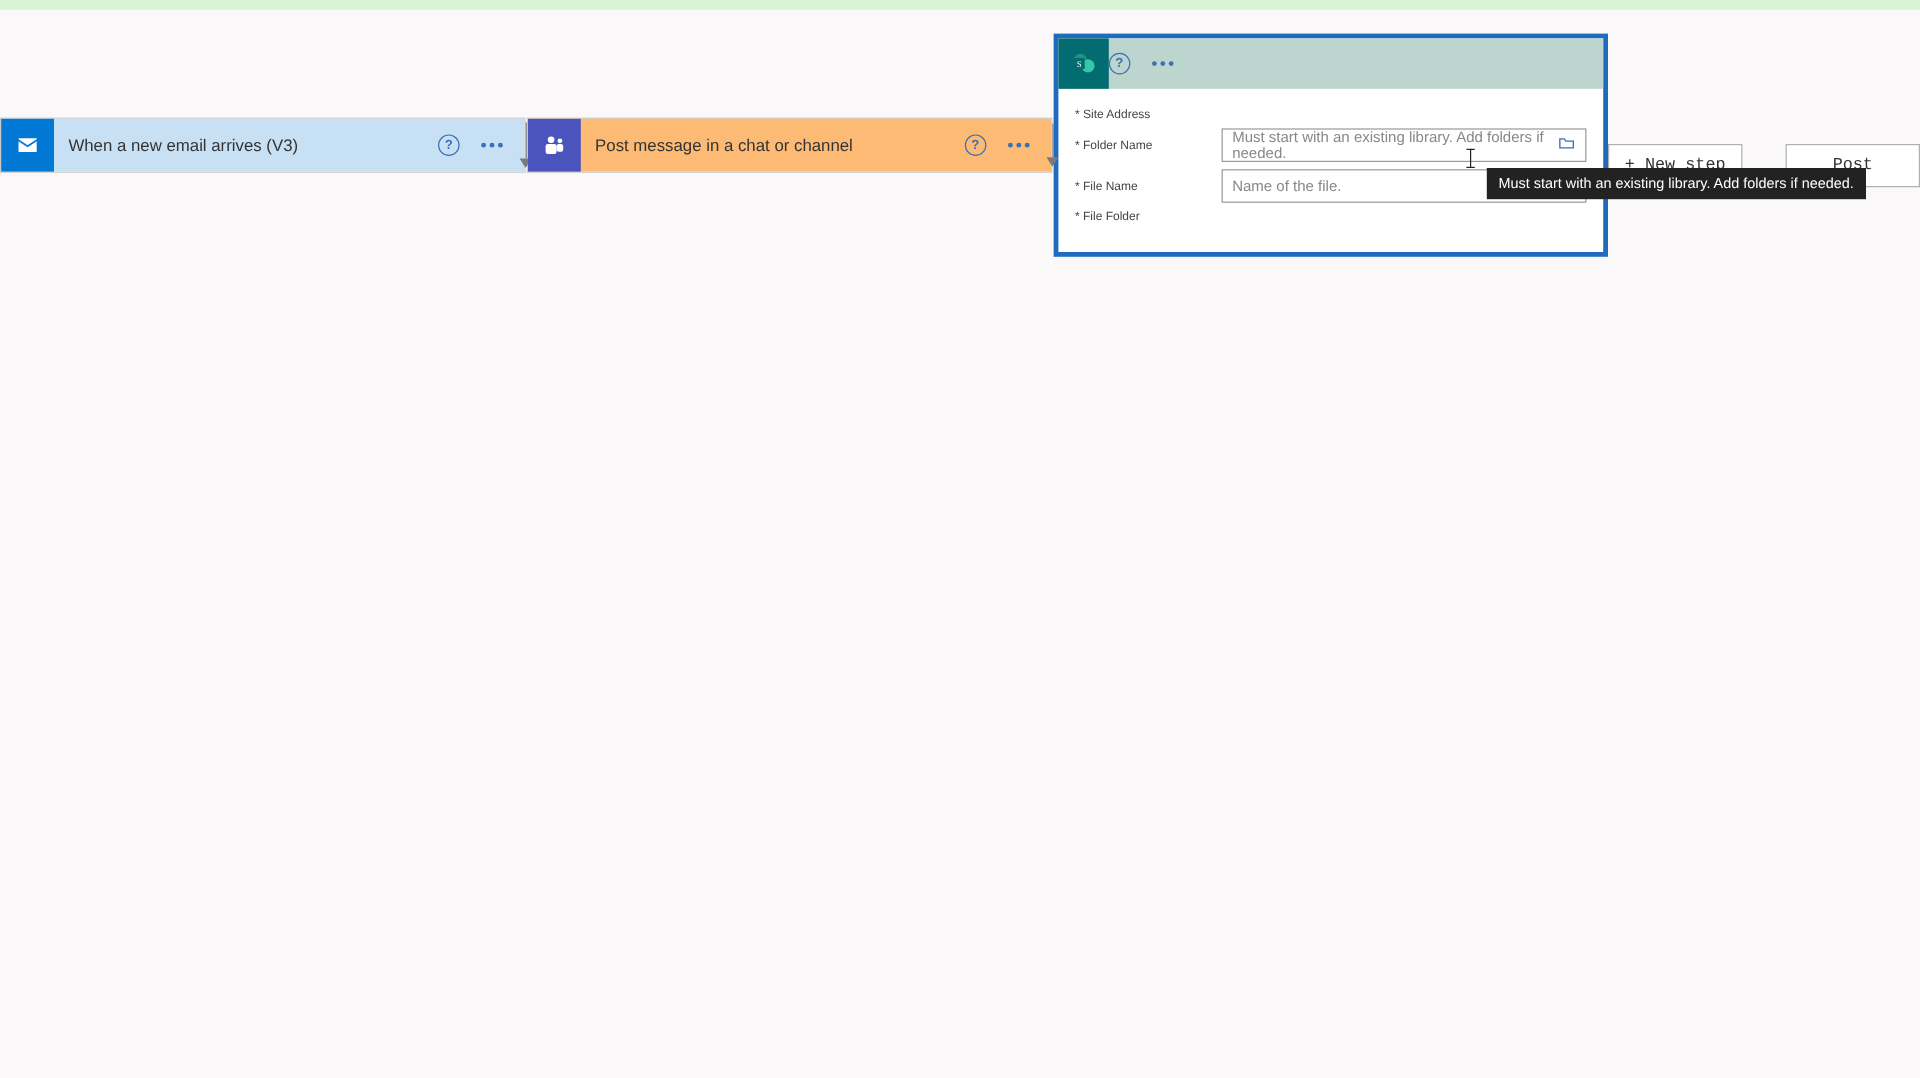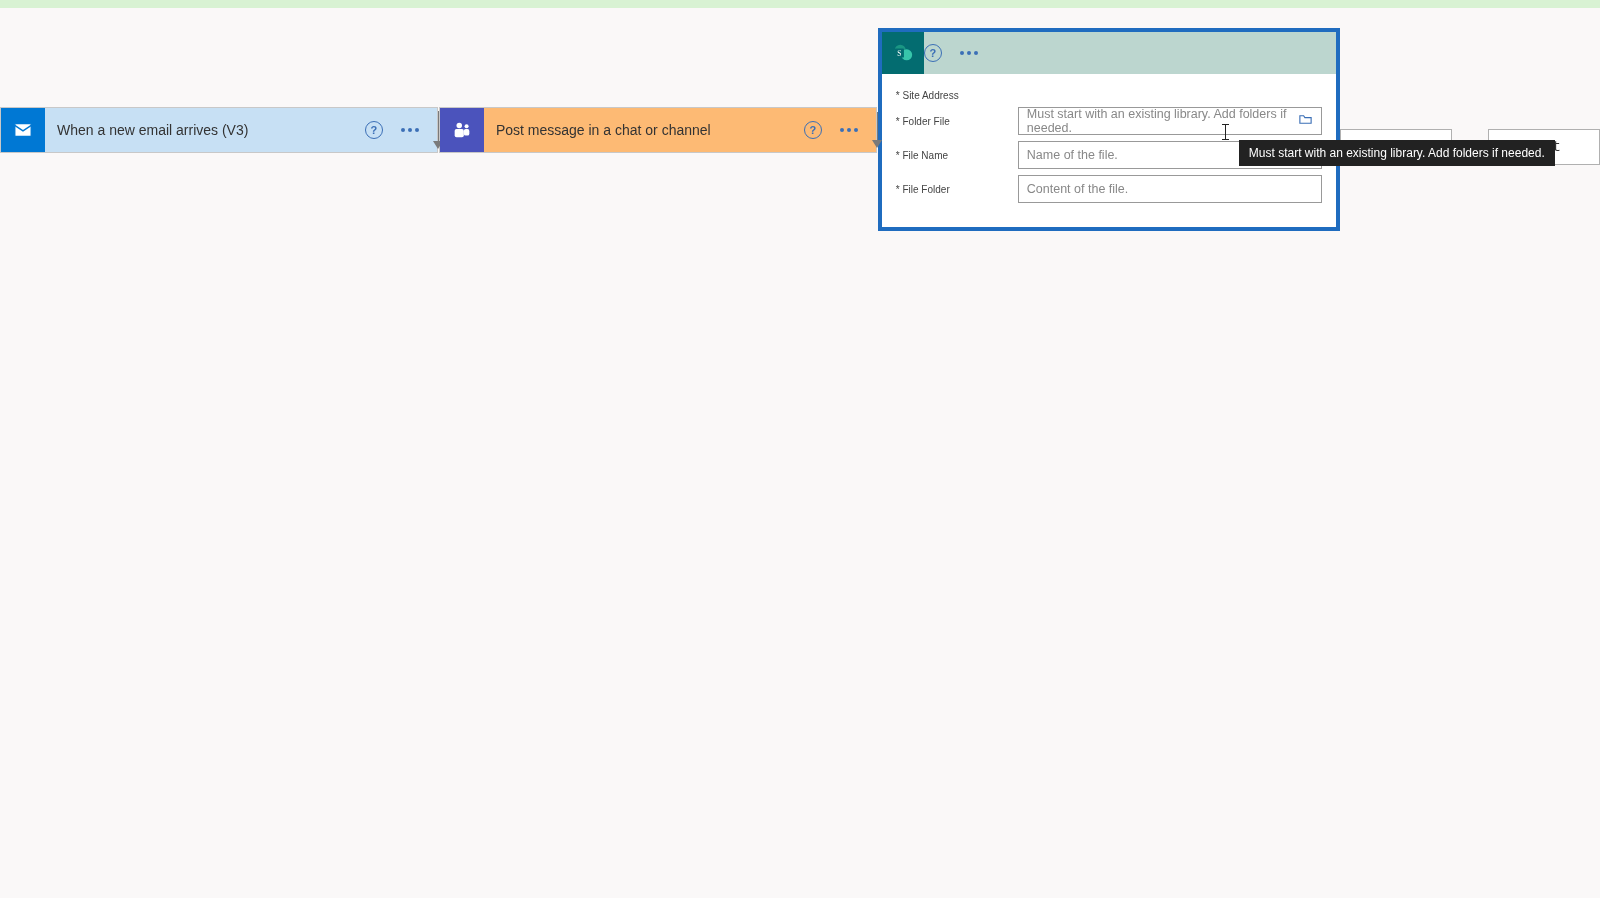--- a/index.html
+++ b/index.html
@@ -204,21 +204,21 @@
       </div>
     </div>
 
     <div class="sp-body">
 
       <div class="fld-row">
         <div class="fld-label">* Site Address</div>
       </div>
 
       <div class="fld-row">
-        <div class="fld-label">* Folder File</div>
+        <div class="fld-label">* Folder Name</div>
         <div class="fld-input">
           <span>Must start with an existing library. Add folders if needed.</span>
           <span class="right-icon">
             <svg width="15" height="15" viewBox="0 0 24 24" fill="none" stroke="#3b6fb6" stroke-width="1.8">
                 <path d="M3 6h6l2 3h10v9H3z"></path>
               </svg>
           </span>
         </div>
       </div>
 
@@ -226,23 +226,20 @@
         <div class="fld-label">* File Name</div>
         <div class="fld-input" style="position:relative;">
           <span>Name of the file.</span>
           <div class="text-cursor"></div>
           <div class="tooltip-box">Must start with an existing library. Add folders if needed.</div>
         </div>
       </div>
 
       <div class="fld-row">
         <div class="fld-label">* File Folder</div>
-        <div class="fld-input">
-          <span>Content of the file.</span>
-        </div>
       </div>
 
     </div>
   </div>
 
   <div class="footer-btns">
     <div class="btn">+ New step</div>
     <div class="btn">Post</div>
   </div>
 

